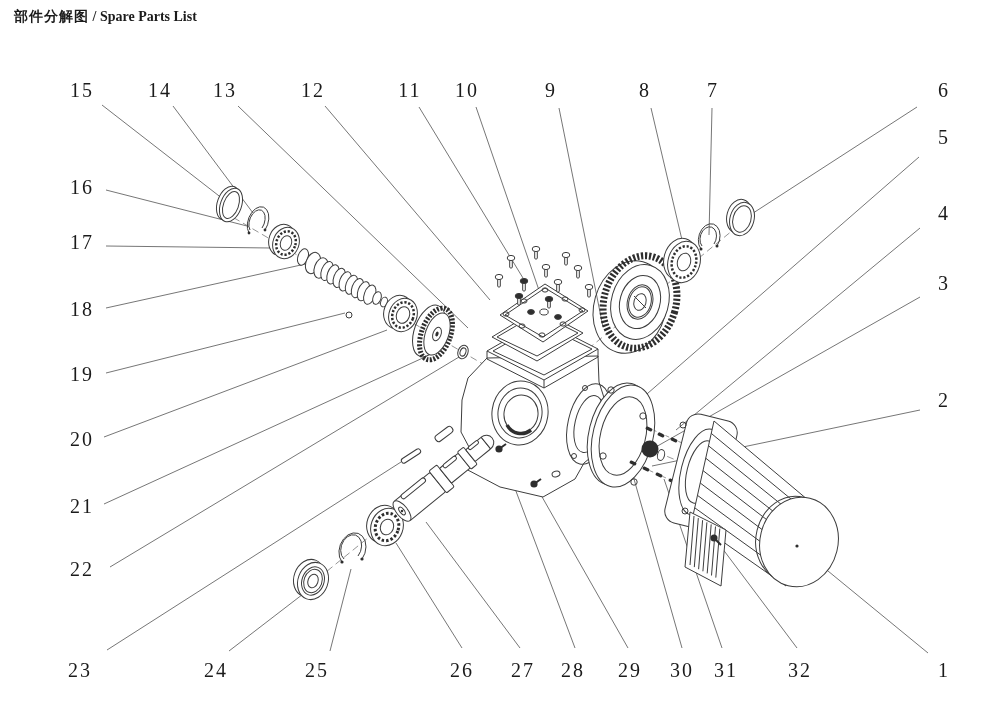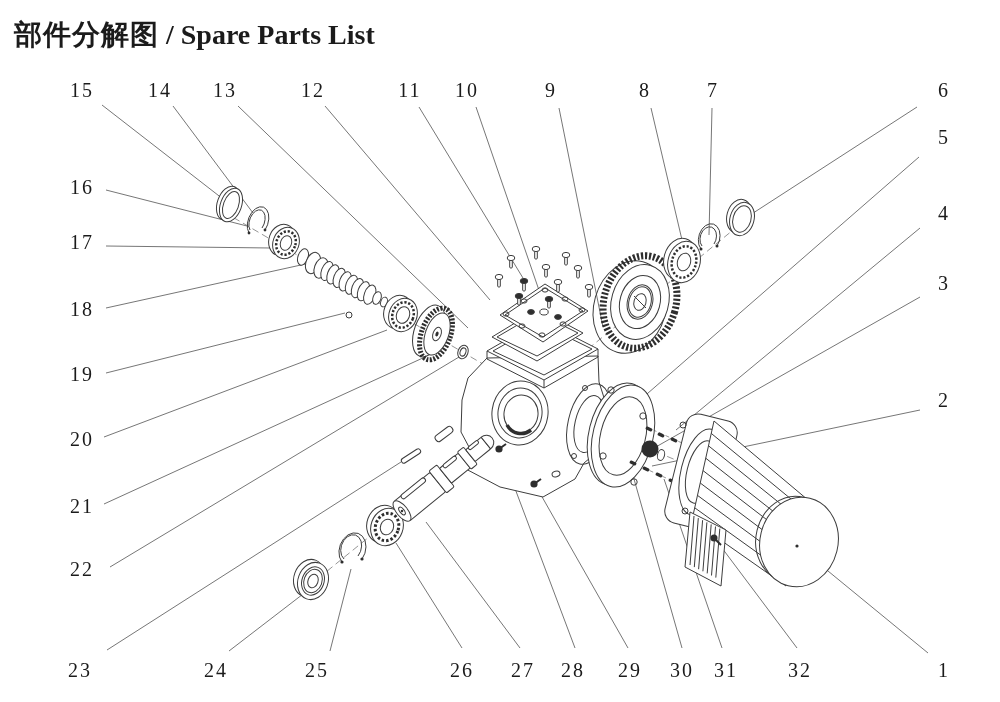--- a/index.html
+++ b/index.html
@@ -1,21 +1,21 @@
 <!DOCTYPE html>
 <html style="--bg: #ffffff; --ink: #3d3d3d; --dark: #2e2e2e; --leader: #6f6f6f; --text: #1b1b1b;"><head>
 <meta charset="utf-8">
 <style>
   :root{
     --bg:#ffffff; --ink:#3d3d3d; --dark:#2e2e2e; --leader:#6f6f6f; --text:#1b1b1b;
   }
   html,body{margin:0;padding:0;background:#e8e8e8;}
   .stage{position:relative;width:1000px;height:702px;background:var(--bg);overflow:hidden;
          font-family:"Liberation Sans",sans-serif;margin:0 auto;}
-  .title{position:absolute;left:14px;top:16px;font-size:28px;color:var(--text);white-space:nowrap;}
+  .title{position:absolute;left:14px;top:8px;font-size:14px;color:var(--text);white-space:nowrap;}
   .title .zh{font-family:"DejaVu Sans","Liberation Sans",sans-serif;font-weight:bold;letter-spacing:1px;}
   .title .en{font-family:"Liberation Serif","DejaVu Serif",serif;font-weight:600;}
   svg{position:absolute;left:0;top:0;}
   .ln{stroke:var(--ink);fill:none;stroke-width:1;}
   .lnf{stroke:var(--ink);fill:#fff;stroke-width:1;}
   .band{stroke:var(--dark);fill:none;}
   .dk{fill:var(--dark);stroke:none;}
   .dash{stroke:#8a8a8a;fill:none;stroke-width:0.9;stroke-dasharray:7 4;}
   .dash2{stroke:#8a8a8a;fill:none;stroke-width:0.9;stroke-dasharray:4 3;}
   .leader{stroke:var(--leader);stroke-width:0.95;fill:none;}

